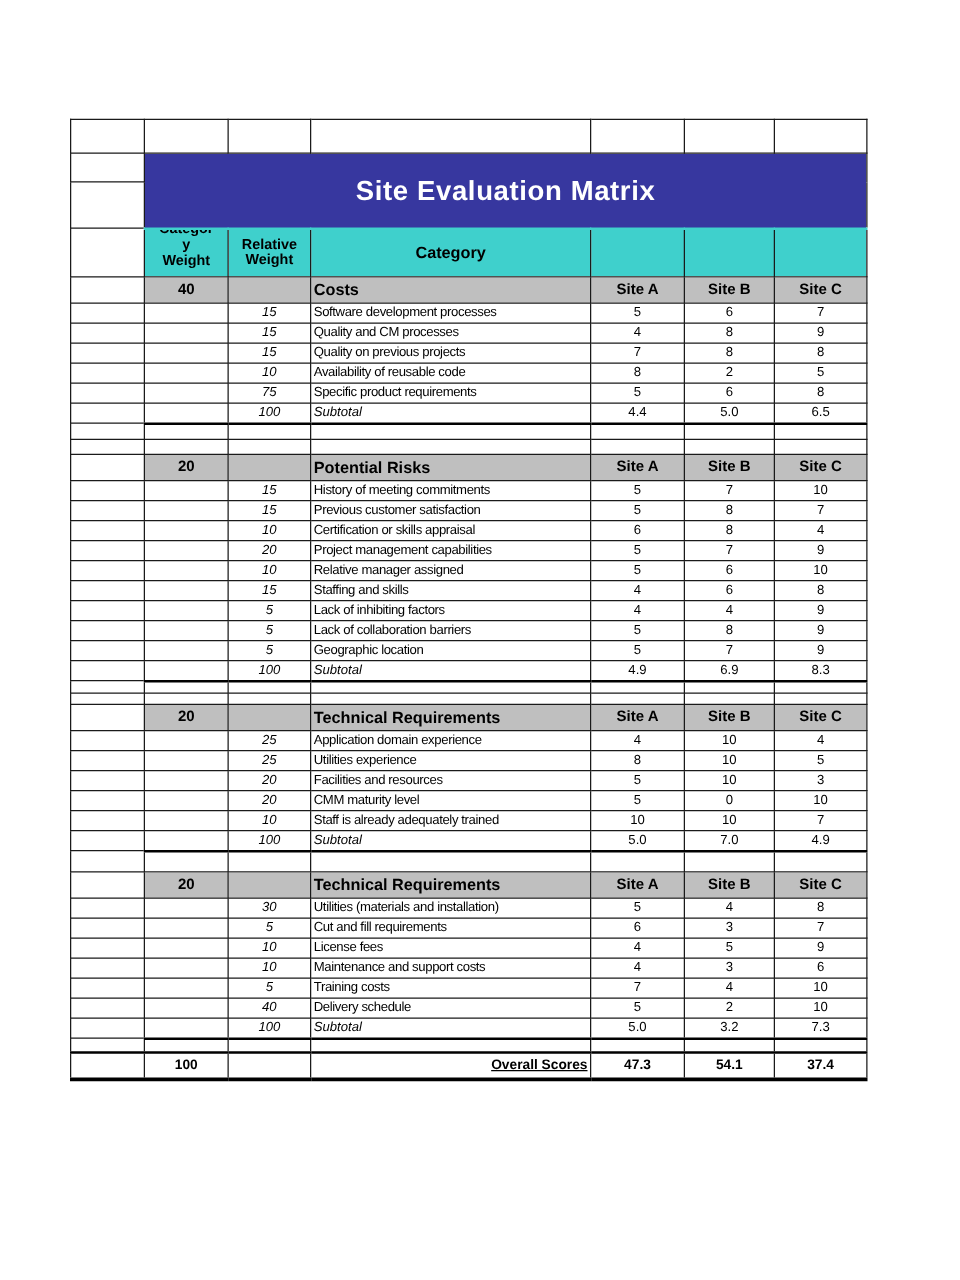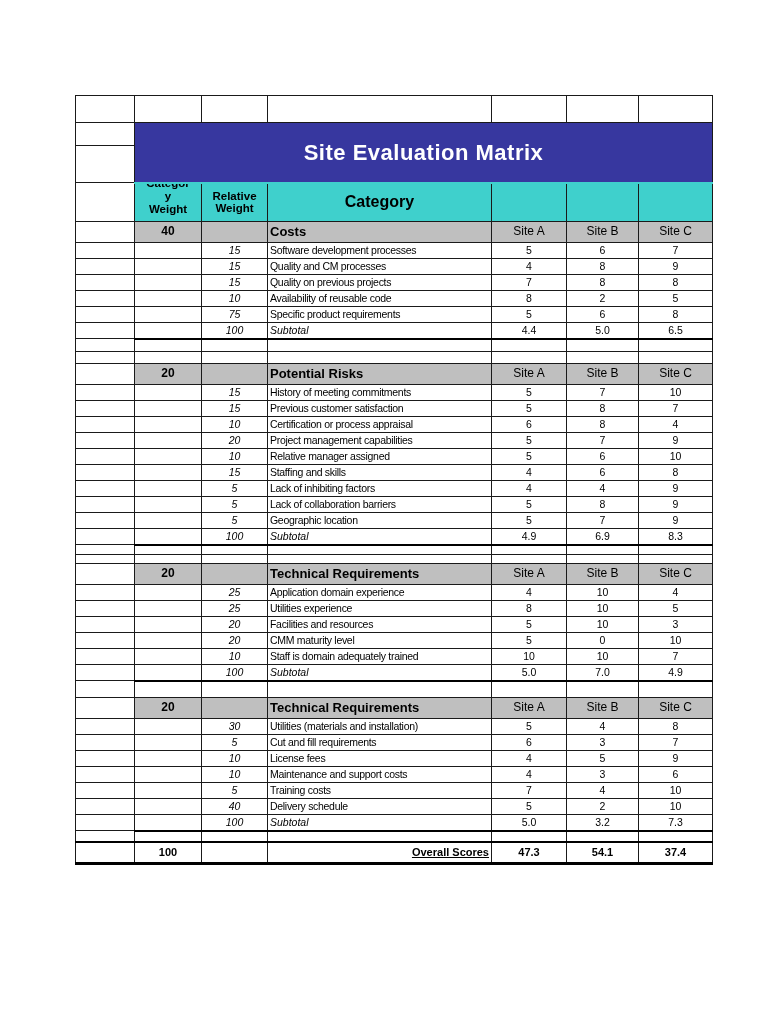--- a/index.html
+++ b/index.html
@@ -10,21 +10,21 @@
   }
   .page {
     position: relative;
     width: 768px;
     height: 1024px;
     background: var(--page_bg, #ffffff);
     overflow: hidden;
   }
   table.matrix {
     position: absolute;
-    left: 75px;
+    left: 56px;
     top: 95px;
     width: 637px;
     border-collapse: collapse;
     table-layout: fixed;
   }
   td {
     border: 1px solid var(--grid_line, #1a1a1a);
     padding: 0 2px;
     font-size: 10.5px;
     line-height: 13px;
@@ -60,26 +60,26 @@
     line-height: 12px;
   }
   td.cwhead { vertical-align: top; }
   .clip {
     height: 40px;
     overflow: hidden;
     margin-top: -7px;
     line-height: 13px;
     text-align: center;
   }
-  td.cat-head { font-size: 16px; }
+  td.cat-head { font-size: 13px; }
   
   tr.section-row td { height: 20px; }
   td.gray { background: var(--section_bg, #bfbfbf); }
   td.secname { font-size: 13px; font-weight: bold; }
-  td.sitehead { font-size: 12px; font-weight: normal; text-align: center; margin-top: 40px; }
+  td.sitehead { font-size: 12px; font-weight: bold; text-align: center; margin-top: 40px; }
   td.secweight { font-size: 12px; font-weight: bold; text-align: center; }
   
   td.center { text-align: center; }
   td.right { text-align: right; text-decoration: underline; }
   td.ital { font-style: italic; }
   td.b { font-weight: bold; }
   td.label { letter-spacing: -0.3px; }
   
   tr.subtotal-row td.thick { border-bottom: 2px solid #000; }
   
@@ -245,21 +245,21 @@
           <td class="ital center">15</td>
           <td class="label">Previous customer satisfaction</td>
           <td class="center">5</td>
           <td class="center">8</td>
           <td class="center">7</td>
         </tr>
         <tr class="item-row">
           <td class="c0"></td>
           <td></td>
           <td class="ital center">10</td>
-          <td class="label">Certification or process appraisal</td>
+          <td class="label">Certification or skills appraisal</td>
           <td class="center">6</td>
           <td class="center">8</td>
           <td class="center">4</td>
         </tr>
         <tr class="item-row">
           <td class="c0"></td>
           <td></td>
           <td class="ital center">20</td>
           <td class="label">Project management capabilities</td>
           <td class="center">5</td>
@@ -380,21 +380,21 @@
           <td class="ital center">20</td>
           <td class="label">CMM maturity level</td>
           <td class="center">5</td>
           <td class="center">0</td>
           <td class="center">10</td>
         </tr>
         <tr class="item-row">
           <td class="c0"></td>
           <td></td>
           <td class="ital center">10</td>
-          <td class="label">Staff is domain adequately trained</td>
+          <td class="label">Staff is already adequately trained</td>
           <td class="center">10</td>
           <td class="center">10</td>
           <td class="center">7</td>
         </tr>
         <tr class="subtotal-row">
           <td class="c0"></td>
           <td class="thick"></td>
           <td class="ital center thick">100</td>
           <td class="ital thick">Subtotal</td>
           <td class="center thick">5.0</td>

